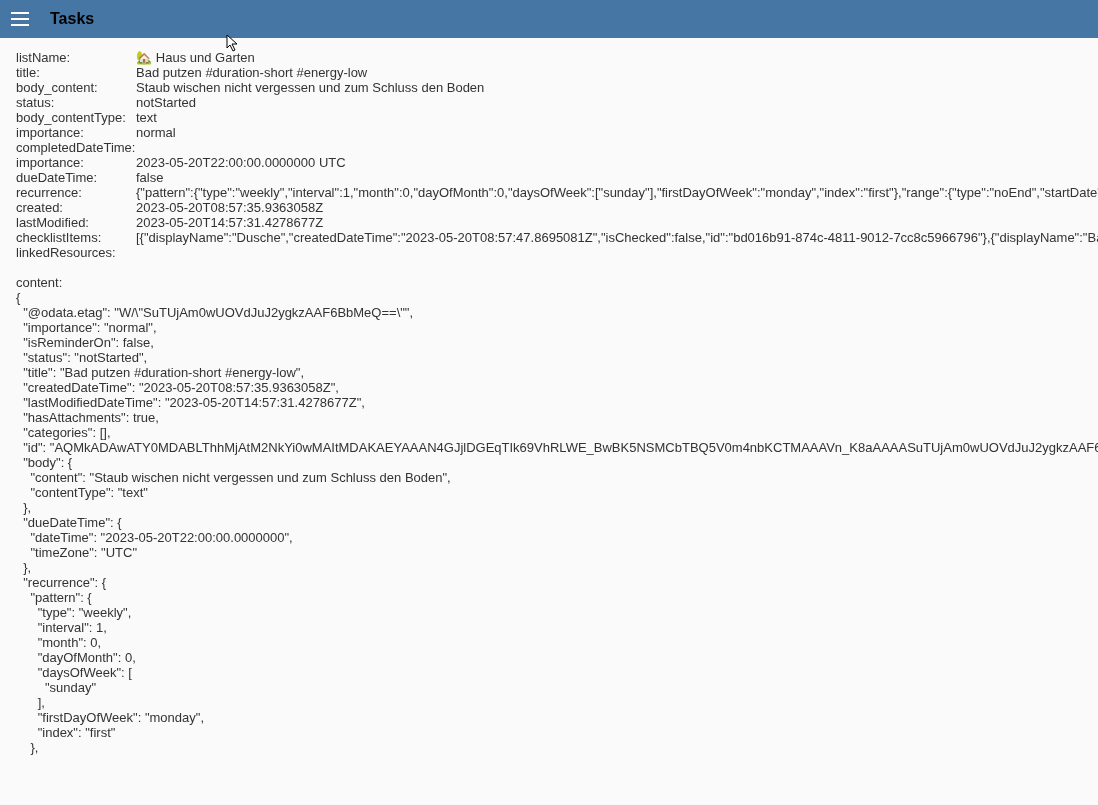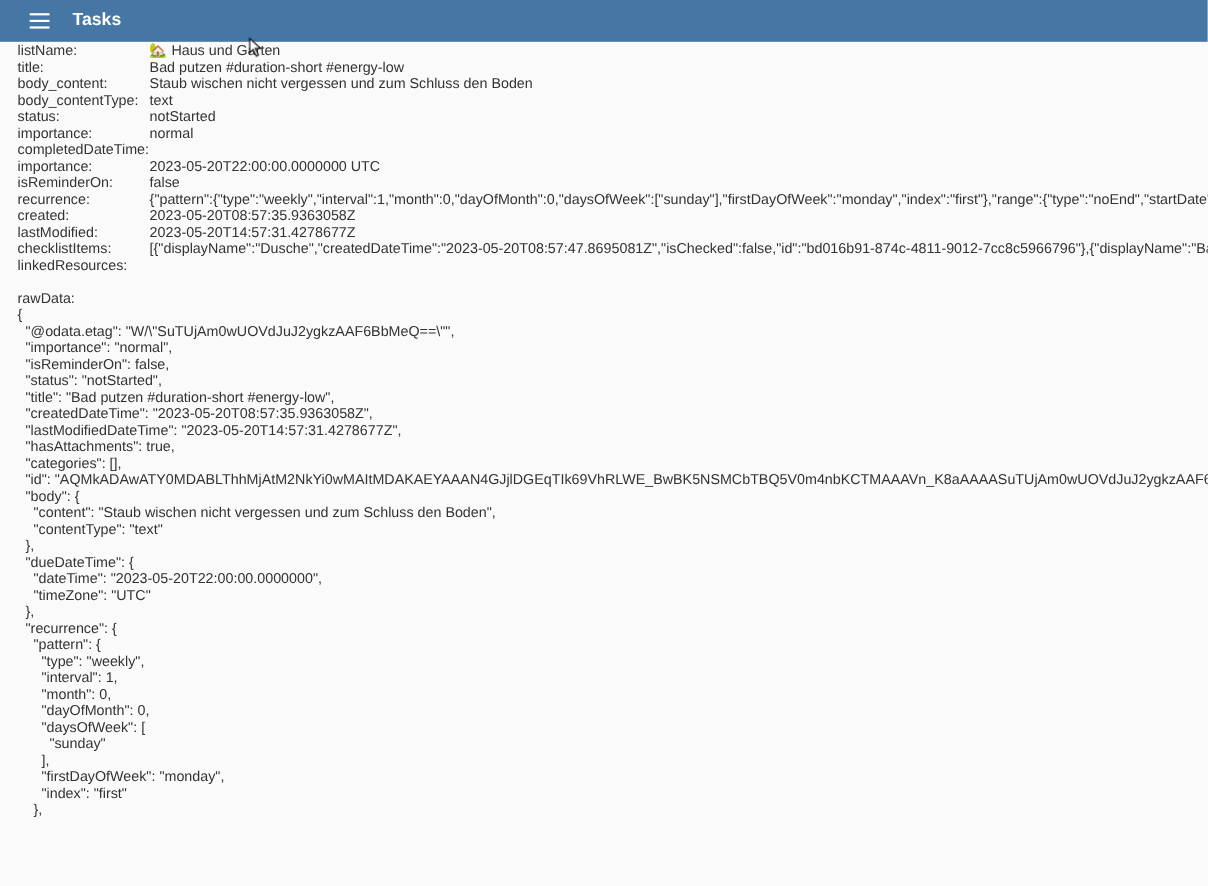--- a/index.html
+++ b/index.html
@@ -9,25 +9,25 @@
     }
     body {
       font-family: Arial, Helvetica, sans-serif;
       font-size: 13px;
       color: #333;
       background: #fafafa;
       overflow-x: hidden;
     }
     .header {
       background: #4677a4;
-      color: #ffffff;
+      color: #000000;
       height: 38px;
       display: flex;
       align-items: center;
-      padding: 0 24px;
+      padding: 0 8px;
     }
     .menu-icon {
       width: 24px;
       height: 24px;
       display: flex;
       flex-direction: column;
       justify-content: center;
       gap: 4px;
       cursor: pointer;
       margin-right: 18px;
@@ -37,21 +37,21 @@
       height: 2px;
       width: 18px;
       background: #fff;
       margin-left: 3px;
     }
     .header-title {
       font-size: 16px;
       font-weight: bold;
     }
     .content {
-      padding: 0 16px;
+      padding: 12px 16px;
       white-space: nowrap;
     }
     .field-row {
       display: flex;
       line-height: 15px;
       margin-bottom: 0;
     }
     .field-label {
       width: 120px;
       flex-shrink: 0;
@@ -103,41 +103,41 @@
       </div>
       <div class="field-row">
         <div class="field-label">title:</div>
         <div class="field-value">Bad putzen #duration-short #energy-low</div>
       </div>
       <div class="field-row">
         <div class="field-label">body_content:</div>
         <div class="field-value">Staub wischen nicht vergessen und zum Schluss den Boden</div>
       </div>
       <div class="field-row">
+        <div class="field-label">status:</div>
+        <div class="field-value">notStarted</div>
+      </div>
+      <div class="field-row">
         <div class="field-label">body_contentType:</div>
         <div class="field-value">text</div>
-      </div>
-      <div class="field-row">
-        <div class="field-label">status:</div>
-        <div class="field-value">notStarted</div>
       </div>
       <div class="field-row">
         <div class="field-label">importance:</div>
         <div class="field-value">normal</div>
       </div>
       <div class="field-row">
         <div class="field-label">completedDateTime:</div>
         <div class="field-value"></div>
       </div>
       <div class="field-row">
         <div class="field-label">importance:</div>
         <div class="field-value">2023-05-20T22:00:00.0000000 UTC</div>
       </div>
       <div class="field-row">
-        <div class="field-label">isReminderOn:</div>
+        <div class="field-label">dueDateTime:</div>
         <div class="field-value">false</div>
       </div>
       <div class="field-row">
         <div class="field-label">recurrence:</div>
         <div class="field-value">{"pattern":{"type":"weekly","interval":1,"month":0,"dayOfMonth":0,"daysOfWeek":["sunday"],"firstDayOfWeek":"monday","index":"first"},"range":{"type":"noEnd","startDate":"2023-</div>
       </div>
       <div class="field-row">
         <div class="field-label">created:</div>
         <div class="field-value">2023-05-20T08:57:35.9363058Z</div>
       </div>
@@ -148,21 +148,21 @@
       <div class="field-row">
         <div class="field-label">checklistItems:</div>
         <div class="field-value">[{"displayName":"Dusche","createdDateTime":"2023-05-20T08:57:47.8695081Z","isChecked":false,"id":"bd016b91-874c-4811-9012-7cc8c5966796"},{"displayName":"Badew</div>
       </div>
       <div class="field-row">
         <div class="field-label">linkedResources:</div>
         <div class="field-value"></div>
       </div>
     </div>
   <div class="raw-section">
-    <div class="raw-label">rawData:</div>
+    <div class="raw-label">content:</div>
     <div class="raw-body">{
   "@odata.etag": "W/\"SuTUjAm0wUOVdJuJ2ygkzAAF6BbMeQ==\"",
   "importance": "normal",
   "isReminderOn": false,
   "status": "notStarted",
   "title": "Bad putzen #duration-short #energy-low",
   "createdDateTime": "2023-05-20T08:57:35.9363058Z",
   "lastModifiedDateTime": "2023-05-20T14:57:31.4278677Z",
   "hasAttachments": true,
   "categories": [],

